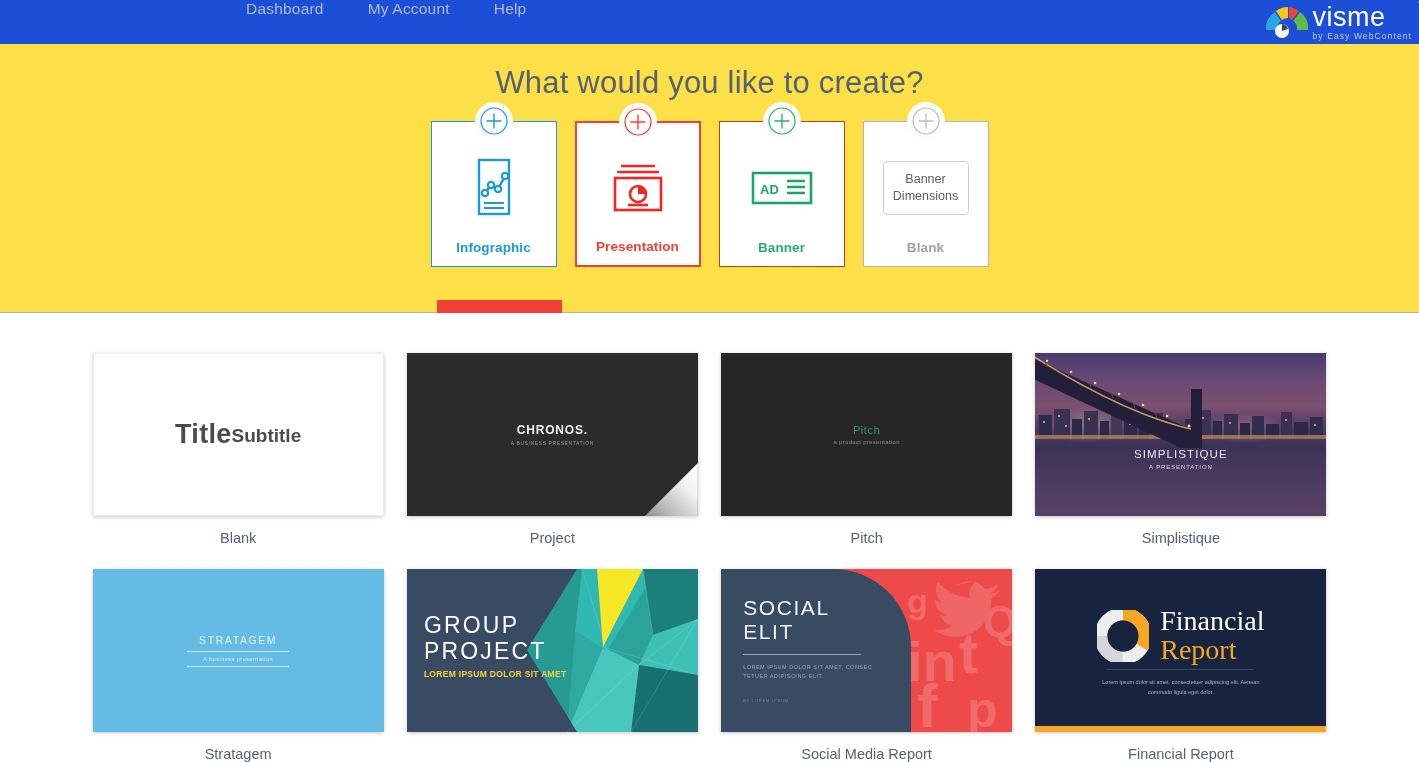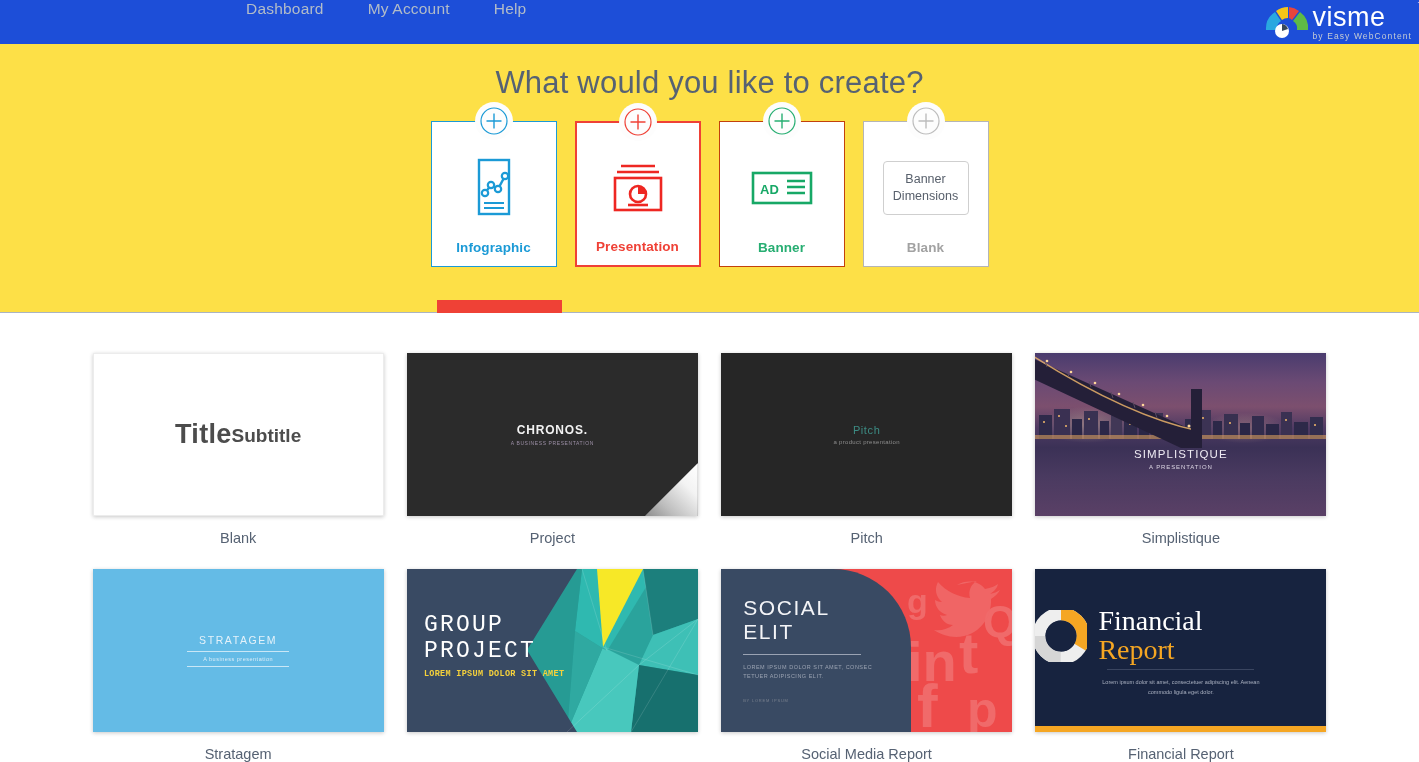--- a/index.html
+++ b/index.html
@@ -262,21 +262,21 @@
   .t-strat .sub {
     color: #dcedf8; font-size: 5.5px; letter-spacing: .5px;
     margin-top: 5px; padding: 4px 16px;
     border-top: 1px solid rgba(255,255,255,.65);
     border-bottom: 1px solid rgba(255,255,255,.65);
   }
 
   
   .t-sci { background: #394a63; }
   .t-sci .geo { position:absolute; inset:0; }
-  .t-sci .txtwrap { position: absolute; left: 17px; top: 44px; z-index: 3; font-family: Liberation Mono, monospace; }
+  .t-sci .txtwrap { position: absolute; left: 17px; top: 44px; z-index: 3; }
   .t-sci .l1, .t-sci .l2 {
     color:#ffffff; font-size: 23px; font-weight: 300; letter-spacing: 2.2px; display:block; line-height: 1.12;
   }
   .t-sci .sub {
     color:#f5d13b; font-size: 8.5px; font-weight: bold; letter-spacing: .3px; display:block; margin-top: 4px;
   }
 
   
   .t-soc { background: #ee4a4a; }
   .t-soc .panel {
@@ -291,21 +291,21 @@
     color:#f3f4f7; font-size: 21px; font-weight: 300; letter-spacing: 1.6px; display:block; line-height:1.16;
   }
   .t-soc .rule { height:1px; background:#9aa3b3; margin: 9px 0 8px 0; width: 118px; }
   .t-soc .body { color:#9ba3b2; font-size: 5.5px; letter-spacing:.5px; line-height:1.75; display:block; }
   .t-soc .by { color:#79808e; font-size: 4px; letter-spacing:.8px; display:block; margin-top: 16px; }
 
   
   .t-fin { background: #17233f; }
   .t-fin .inner {
     position:absolute; left:0; right:0; top: 38px;
-    display:flex; align-items:center; justify-content:flex-start; gap: 11px;
+    display:flex; align-items:center; justify-content:center; gap: 11px;
   }
   .t-fin .words { line-height: 1.02; }
   .t-fin .l1 { font-family:"Liberation Serif", serif; color:#ffffff; font-size: 28px; display:block; }
   .t-fin .l2 { font-family:"Liberation Serif", serif; color:#f5a623; font-size: 28px; display:block; }
   .t-fin .rule { position:absolute; left: 72px; right: 72px; top: 100px; height:1px; background:#3a4560; }
   .t-fin .body {
     position:absolute; left: 62px; right: 62px; top: 108px;
     text-align:center; color:#a9b0c0; font-size: 5.5px; line-height: 1.9;
   }
   .t-fin .bar { position:absolute; left:0; right:0; bottom:0; height: 6px; background:#f5a623; }

